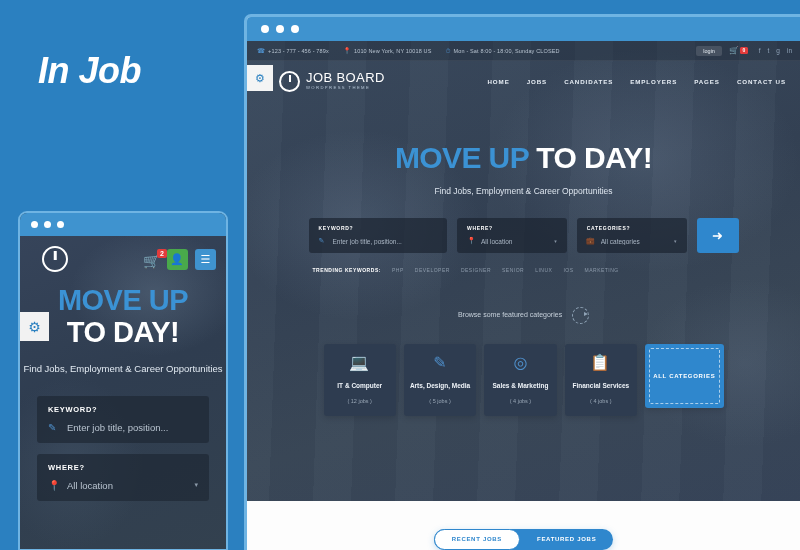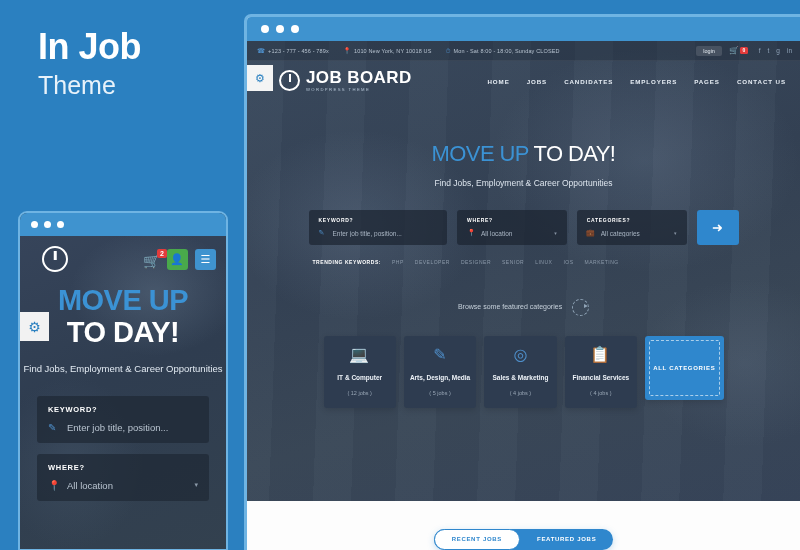--- a/index.html
+++ b/index.html
@@ -10,21 +10,21 @@
   }
   body { background: #2b80c0; position: relative; }
 
   
   .left-panel {
     position: absolute; left: 0; top: 0;
     width: 240px; height: 550px;
     background: #2b80c0;
     overflow: hidden;
   }
-  .brand-block { padding: 28px 0 0 38px; }
+  .brand-block { padding: 52px 0 0 38px; font-style: italic; }
   .brand-title {
     font-size: 36px; font-weight: bold; color: #ffffff;
     letter-spacing: -0.5px; line-height: 1.05;
   }
   .brand-sub {
     font-size: 25px; color: #e8f2fa; font-weight: 300;
     margin-top: 6px; line-height: 1.05;
   }
   .brand-author {
     font-size: 14px; color: #d6e8f6; margin-top: 20px;
@@ -195,38 +195,38 @@
   .logo-wrap { display: flex; align-items: center; gap: 6px; margin-left: 22px; }
   .logo-mark {
     width: 21px; height: 21px; border-radius: 50%;
     border: 2px solid #ffffff; position: relative; flex: none;
   }
   .logo-mark::before {
     content: ""; position: absolute; left: 50%; top: 2px;
     width: 2px; height: 7.5px; background: #ffffff; transform: translateX(-50%);
   }
   .logo-text .lt1 {
-    font-size: 17px; font-weight: bold; color: #ffffff;
+    font-size: 13px; font-weight: normal; color: #ffffff;
     letter-spacing: .4px; line-height: 1;
   }
   .logo-text .lt2 {
     font-size: 4.2px; color: #b6c6d6; letter-spacing: 1.4px;
     margin-top: 2px; line-height: 1;
   }
   .nav-links {
     margin-left: auto; display: flex; align-items: center; gap: 17px;
   }
   .nav-link {
     font-size: 6.2px; font-weight: bold; color: #e6edf4;
     letter-spacing: .9px; white-space: nowrap;
   }
 
   
   .hero-center { position: relative; z-index: 3; text-align: center; padding-top: 42px; }
-  .hero-h1 { font-size: 22px; font-weight: normal; letter-spacing: -0.6px; line-height: 1; }
+  .hero-h1 { font-size: 30px; font-weight: bold; letter-spacing: -0.6px; line-height: 1; }
   .hero-h1 .blue { color: #3b92d4; }
   .hero-h1 .white { color: #ffffff; }
   .hero-sub { font-size: 8.5px; color: #dde5ee; margin-top: 13px; }
 
   .searchbar {
     position: relative; z-index: 3;
     margin: 22px auto 0; width: 430px;
     display: flex; gap: 10px; align-items: stretch;
   }
   .s-field {
@@ -332,21 +332,20 @@
   }
   .tg-item.inactive { color: #ffffff; }
 </style>
 </head>
 <body>
 
 <div class="left-panel">
 
   <div class="brand-block">
     <div class="brand-title">In Job</div>
-    <div class="brand-sub">Theme</div>
   </div>
 
   <div class="mobile-mock">
 
     <div class="mob-chrome">
       <span class="dot"></span>
       <span class="dot"></span>
       <span class="dot"></span>
     </div>
 

